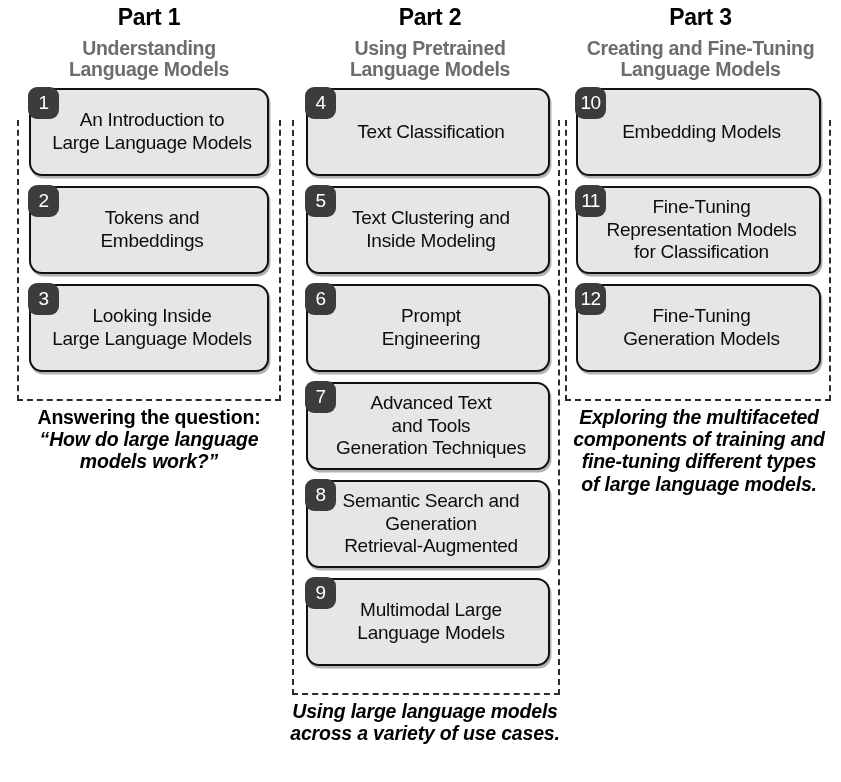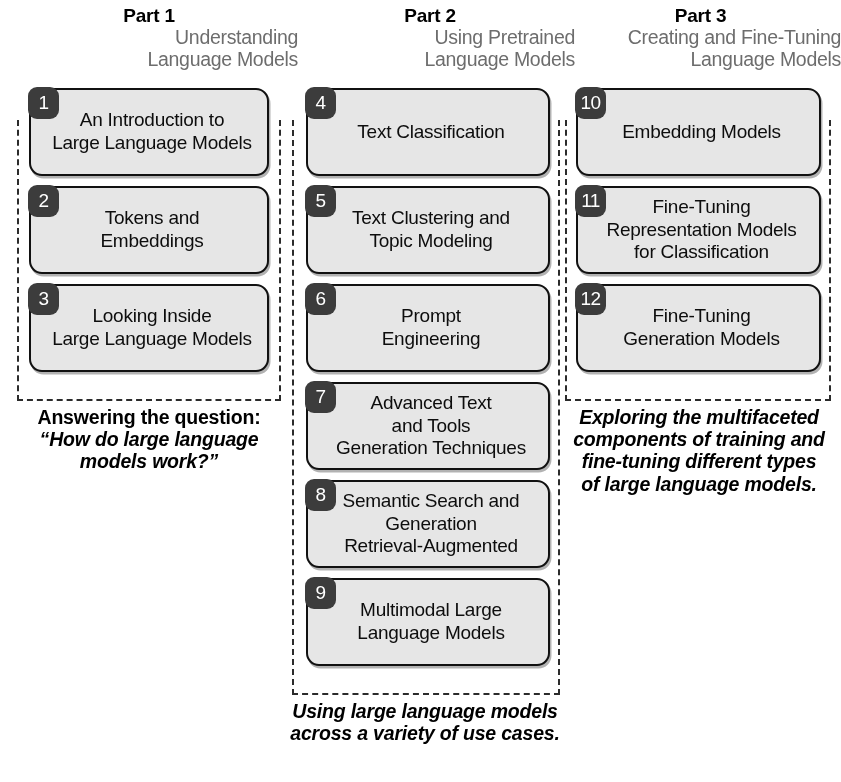--- a/index.html
+++ b/index.html
@@ -30,35 +30,34 @@
   #col-1 { left: 0px;   width: 298px; }
   #col-2 { left: 285px; width: 290px; }
   #col-3 { left: 560px; width: 281px; }
 
   
   .heading {
     text-align: center;
     padding-top: 5px;
   }
   .part-title {
-    font-size: 19px;
+    font-size: 23px;
     font-weight: bold;
     color: #000000;
     letter-spacing: -0.2px;
     line-height: 1.12;
     white-space: nowrap;
   }
   .part-subtitle {
     font-size: 19.5px;
-    font-weight: normal;
+    font-weight: bold;
     color: #6d6d6d;
     line-height: 1.11;
     letter-spacing: -0.3px;
-    margin-top: 1px;
-    text-align: right;
+    margin-top: 7px;
   }
   .part-subtitle .sub-line { display: block; white-space: nowrap; }
 
   
   .dashed-group {
     position: absolute;
     box-sizing: border-box;
     border: 2.5px dashed #2b2b2b;
     border-top: none;
     background: transparent;
@@ -206,21 +205,21 @@
     <div class="chapter-box">
       <span class="chapter-badge">4</span>
       <span class="chapter-title">
         <span class="t-line">Text Classification</span>
       </span>
     </div>
     <div class="chapter-box">
       <span class="chapter-badge">5</span>
       <span class="chapter-title">
         <span class="t-line">Text Clustering and</span>
-        <span class="t-line">Topic Modeling</span>
+        <span class="t-line">Inside Modeling</span>
       </span>
     </div>
     <div class="chapter-box">
       <span class="chapter-badge">6</span>
       <span class="chapter-title">
         <span class="t-line">Prompt</span>
         <span class="t-line">Engineering</span>
       </span>
     </div>
     <div class="chapter-box">

